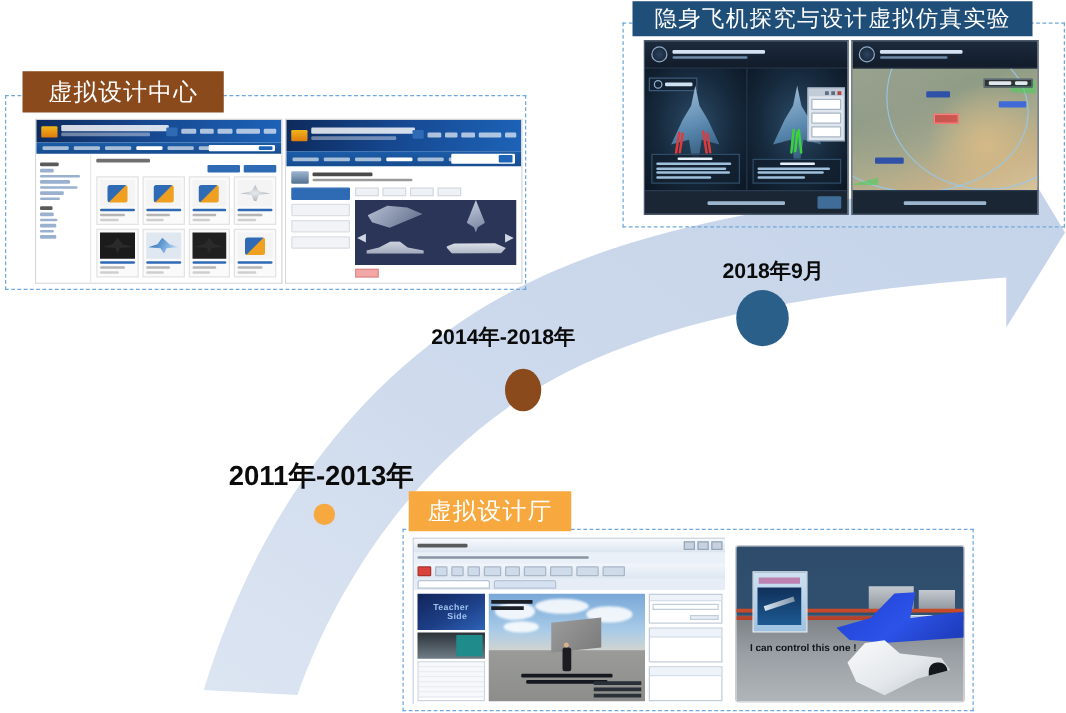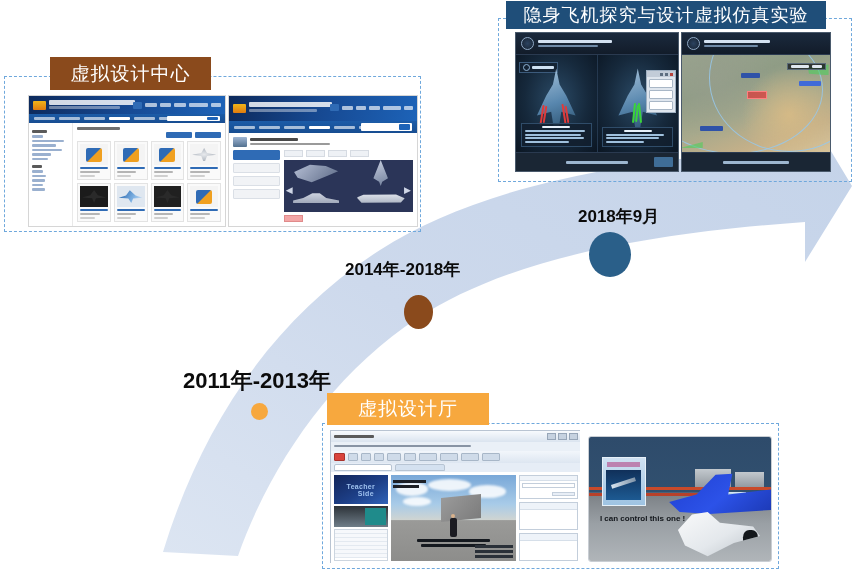--- a/index.html
+++ b/index.html
@@ -614,29 +614,29 @@
       <div class="ttl"></div>
       <div class="in"></div>
     </div>
     <div class="air-sign"></div>
     <div class="jetblue"></div>
     <div class="jetwhite"></div>
     <div class="air-cap" style="font-size:8px">I can control this one !</div>
   </div>
 </div>
 
-<div class="sec-label brown" style="left:18px;top:57px;width:161px;height:33px;font-size:19px;margin-left:32px;">
+<div class="sec-label brown" style="left:18px;top:57px;width:161px;height:33px;font-size:19px;">
   <span>虚拟设计中心</span>
 </div>
 
 <div class="sec-label navy" style="left:506px;top:1px;width:320px;height:28px;font-size:18px;">
   <span>隐身飞机探究与设计虚拟仿真实验</span>
 </div>
 
-<div class="sec-label orange" style="left:327px;top:393px;width:162px;height:32px;font-size:19px;">
+<div class="sec-label orange" style="left:327px;top:393px;width:130px;height:32px;font-size:19px;">
   <span>虚拟设计厅</span>
 </div>
 
 <div class="tl-text" style="left:183px;top:366px;font-size:22px;">2011年-2013年</div>
 <div class="tl-dot" style="left:251px;top:403px;width:17px;height:17px;background:#F7A83E;"></div>
 
 <div class="tl-text" style="left:345px;top:258px;font-size:17px;">2014年-2018年</div>
 <div class="tl-dot" style="left:404px;top:295px;width:29px;height:34px;background:#8a4a1c;"></div>
 
 <div class="tl-text" style="left:578px;top:205px;font-size:17px;">2018年9月</div>

